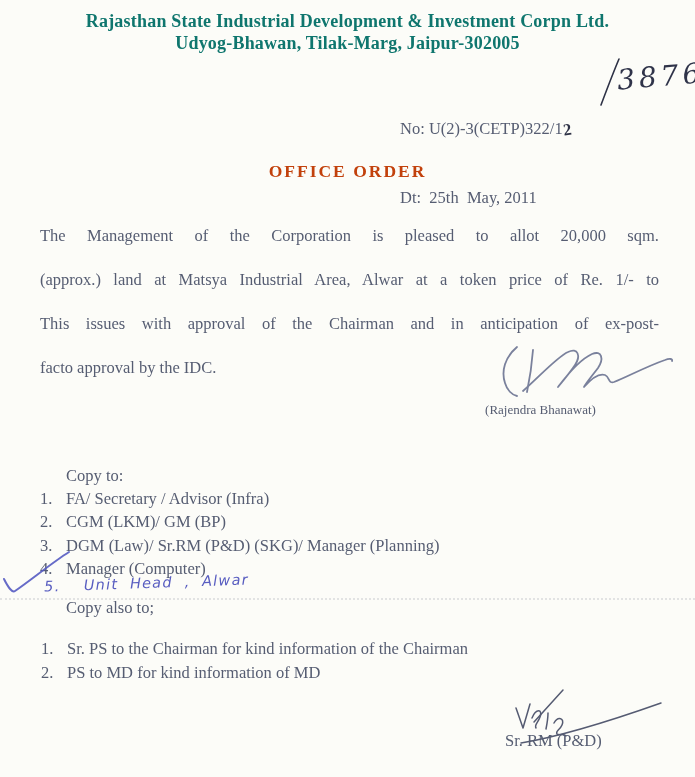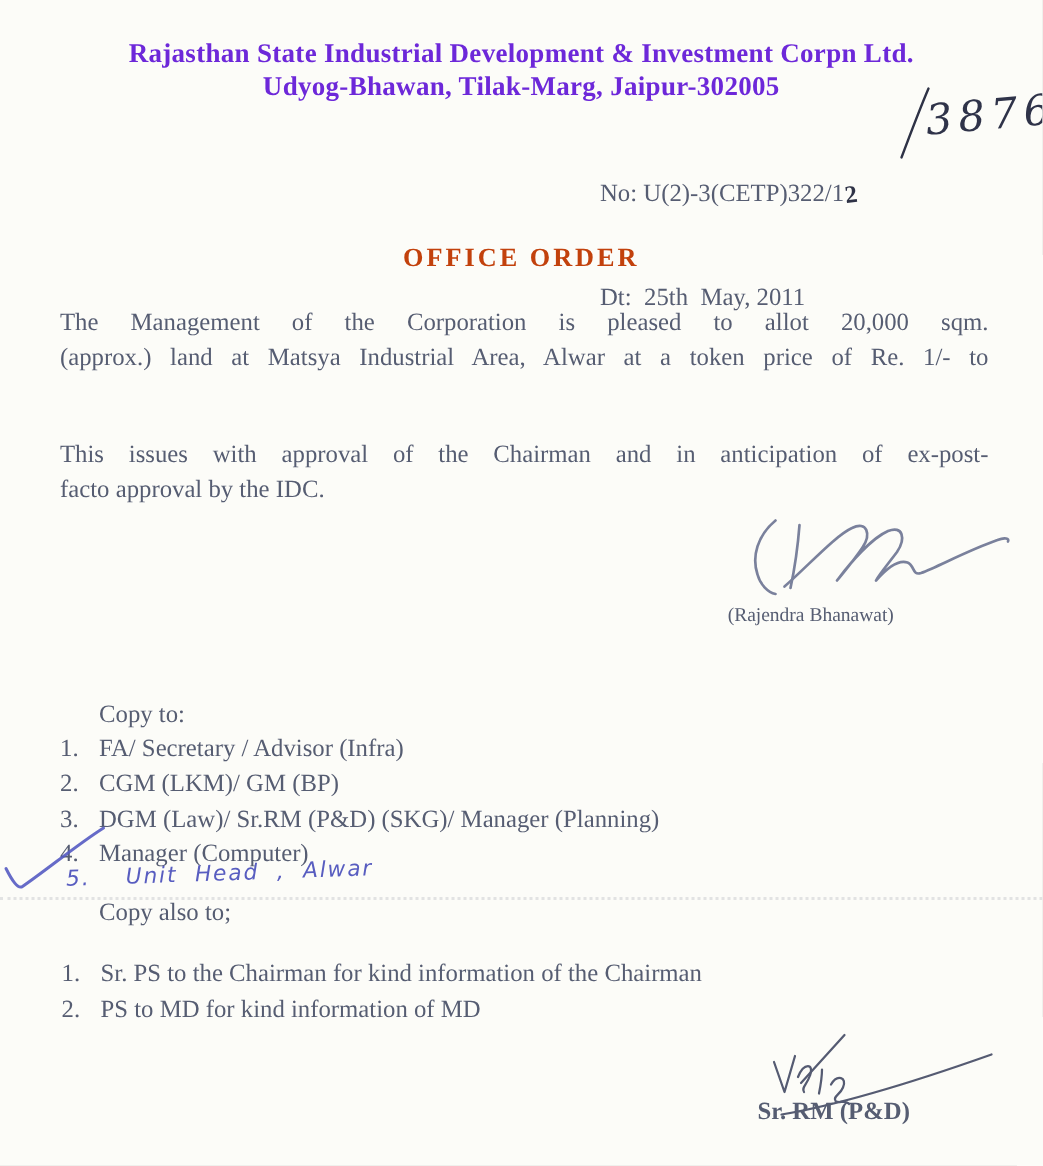--- a/index.html
+++ b/index.html
@@ -6,24 +6,24 @@
   .page{
     position:relative;
     width:695px;height:777px;
     background:#fcfcf8;
     font-family:"Liberation Serif","DejaVu Serif",serif;
     color:#565d72;
     overflow:hidden;
   }
   
   .letterhead{
-    position:absolute;top:24px;left:0;width:100%;
+    position:absolute;top:10px;left:0;width:100%;
     text-align:center;font-weight:bold;
     font-size:18px;line-height:22px;
-    color:#6d28d9;letter-spacing:.2px;
+    color:#0f766e;letter-spacing:.2px;
   }
   
   .refblock{
     position:absolute;left:400px;top:71px;
     font-size:16.5px;line-height:23px;white-space:pre;
   }
   .ow-digit{
     display:inline-block;color:#2e3246;font-weight:600;
     transform:rotate(-8deg) translateY(1px);
   }
@@ -35,21 +35,21 @@
   }
   .hw-slash{position:absolute;left:597px;top:57px;}
   
   .order-title{
     position:absolute;top:161px;left:0;width:100%;
     text-align:center;font-weight:bold;font-size:17.5px;
     letter-spacing:2px;color:#c2410c;
   }
   
   .para{position:absolute;left:40px;width:619px;font-size:16.5px;line-height:23px;}
-  .para .ln{width:100%;}
+  .para .ln{width:100%;margin-top:21px;}
   .para .just{text-align:justify;text-align-last:justify;}
   #para1{top:203px;}
   #para2{top:291px;}
   
   .md-sig{position:absolute;left:465px;top:337px;}
   .signatory{
     position:absolute;left:438px;top:399px;width:205px;
     text-align:center;font-size:13px;line-height:22.5px;
   }
   
@@ -65,21 +65,21 @@
     transform:rotate(-2deg);white-space:pre;
   }
   .copy-also-head{position:absolute;left:66px;top:598px;font-size:16.5px;}
   .scan-line{
     position:absolute;left:0;top:598px;width:695px;height:0;
     border-top:2px dotted rgba(110,115,135,.18);
   }
   .copyblock2{position:absolute;left:41px;top:637px;font-size:16.5px;line-height:23.5px;}
   
   .sr-sig{position:absolute;left:503px;top:686px;}
-  .footer-desig{position:absolute;left:505px;top:731px;font-size:16.5px;font-weight:bold;}
+  .footer-desig{position:absolute;left:505px;top:731px;font-size:16.5px;}
   svg path{fill:none;stroke-linecap:round;stroke-linejoin:round;}
 </style>
 </head>
 <body>
 
 <div class="page">
 
   <div class="letterhead">
     <div>Rajasthan State Industrial Development &amp; Investment Corpn Ltd.</div>
     <div>Udyog-Bhawan, Tilak-Marg, Jaipur-302005</div>

